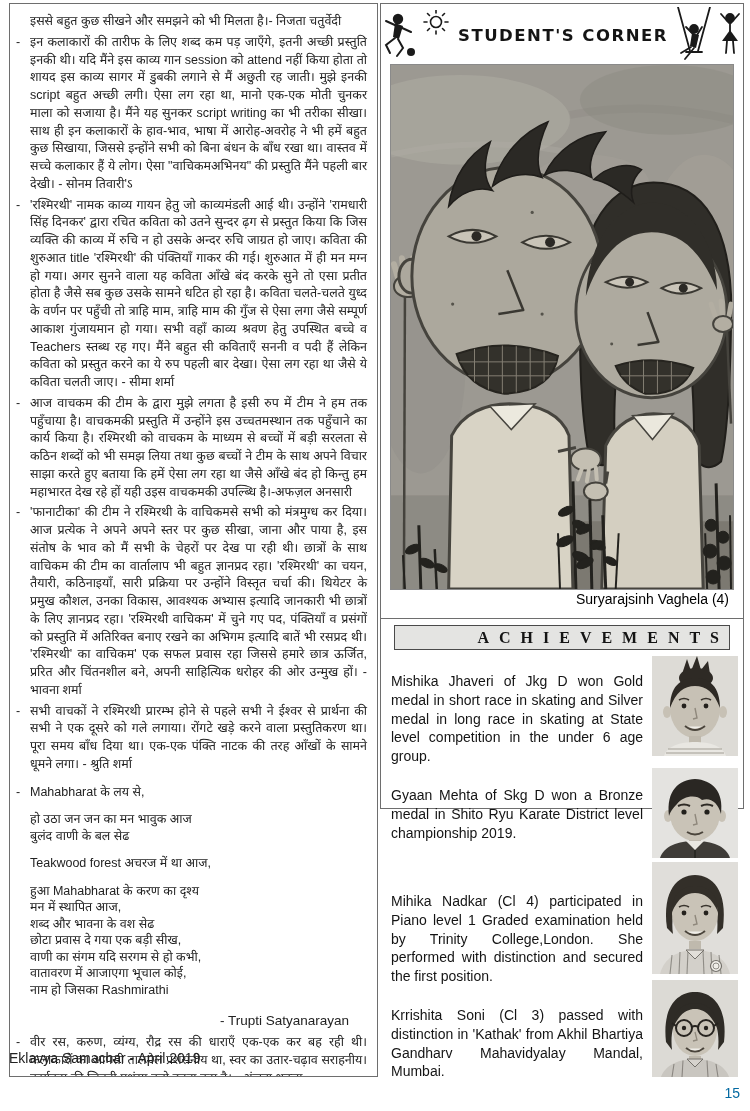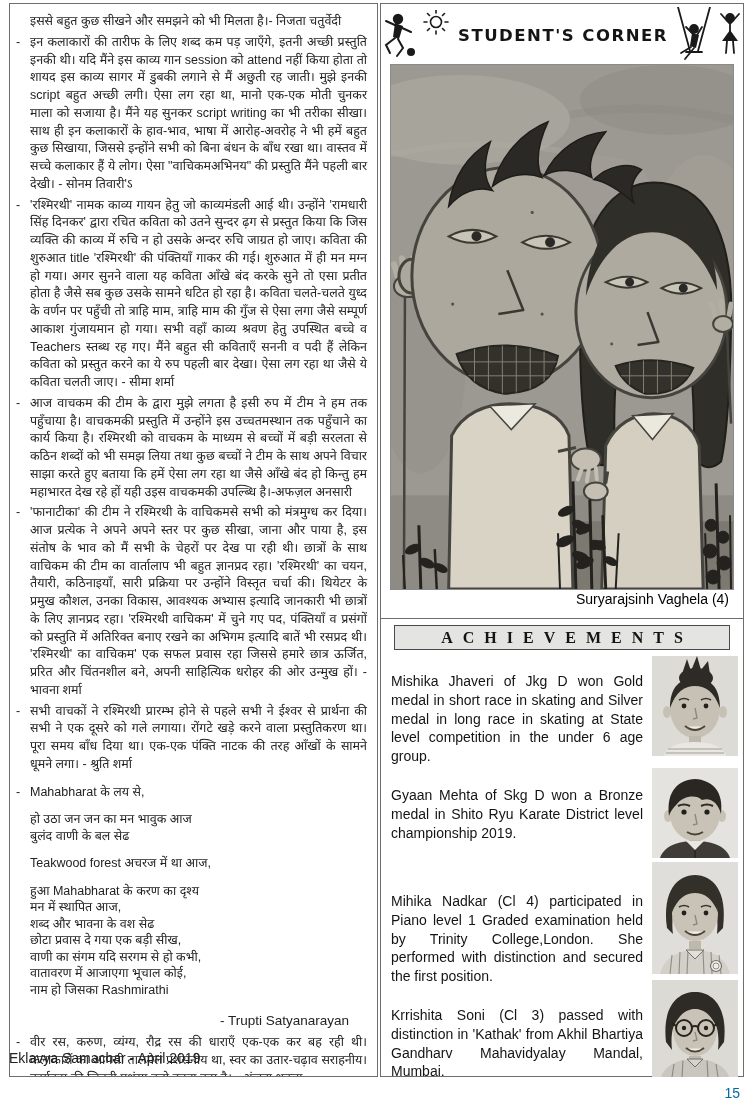--- a/index.html
+++ b/index.html
@@ -18,42 +18,42 @@
   .para .dash { width:14px; flex:0 0 14px; font-size:12.5px; line-height:1.42; text-align:left; color:#222; }
   .para .ptext { flex:1; font-size:12.5px; line-height:1.42; text-align:justify; color:#222; }
   .poem { display:flex; margin-top:10px; }
   .poem .dash { width:14px; flex:0 0 14px; font-size:12.5px; line-height:1.3; }
   .poem-body { flex:1; }
   .stanza { margin-bottom:11px; }
   .pline { font-size:12.5px; line-height:1.32; color:#222; }
   .poem-sig { text-align:right; font-size:13.5px; margin:4px 18px 6px 0; color:#222; }
   
   .col-right {
-    position:absolute; left:380px; top:3px; width:364px; height:1074px;
+    position:absolute; left:380px; top:3px; width:364px; height:806px;
     border:1px solid #6e6e6e; box-sizing:border-box;
   }
   .sc-header {
     position:absolute; top:2px; left:0; width:100%; height:58px;
     display:flex; align-items:center; justify-content:center; gap:4px;
   }
   .sc-title {
     font-family:"DejaVu Sans",sans-serif; font-weight:bold; font-size:16.5px;
     letter-spacing:1.5px; color:#141414; white-space:nowrap;
   }
   .artwork {
     position:absolute; top:60px; left:9px; width:344px; height:526px;
     border:1px solid #8a8a8a; box-sizing:border-box; background:#9c9992;
   }
   .artwork svg { display:block; width:100%; height:100%; }
   .credit { position:absolute; top:587px; right:14px; font-size:14px; color:#000000; }
   .sc-divider { position:absolute; top:614px; left:0; width:100%; border-top:1px solid #6e6e6e; }
   .ach-title-box {
     position:absolute; top:621px; left:13px; width:336px; height:25px;
     border:1px solid #4a4a4a; background:#e4e4e2; box-sizing:border-box;
-    display:flex; align-items:center; justify-content:center;
+    display:flex; align-items:center; justify-content:flex-end;
   }
   .ach-title {
     font-family:"Liberation Serif","DejaVu Serif",serif; font-weight:bold;
     font-size:16px; letter-spacing:10px; color:#141414; padding-left:10px;
   }
   .ach-text {
     position:absolute; left:10px; width:252px; font-size:14px; line-height:1.34;
     text-align:justify; color:#141414;
   }
   .photo { position:absolute; left:271px; width:86px; overflow:hidden; }

